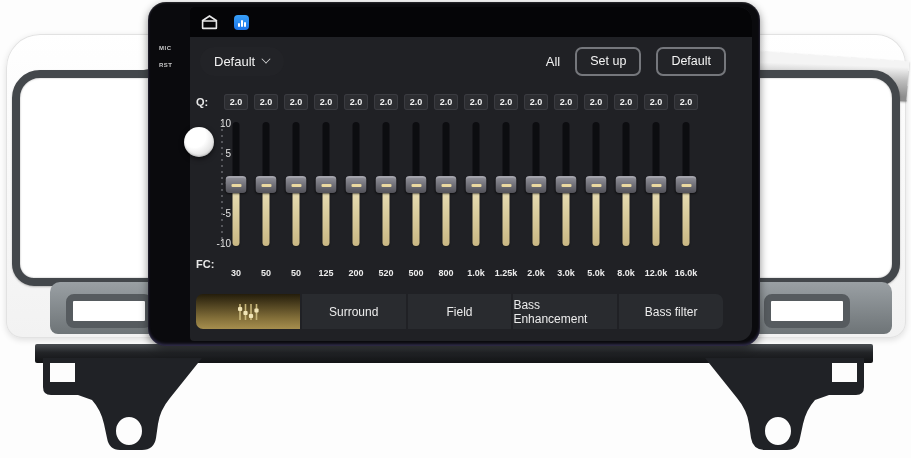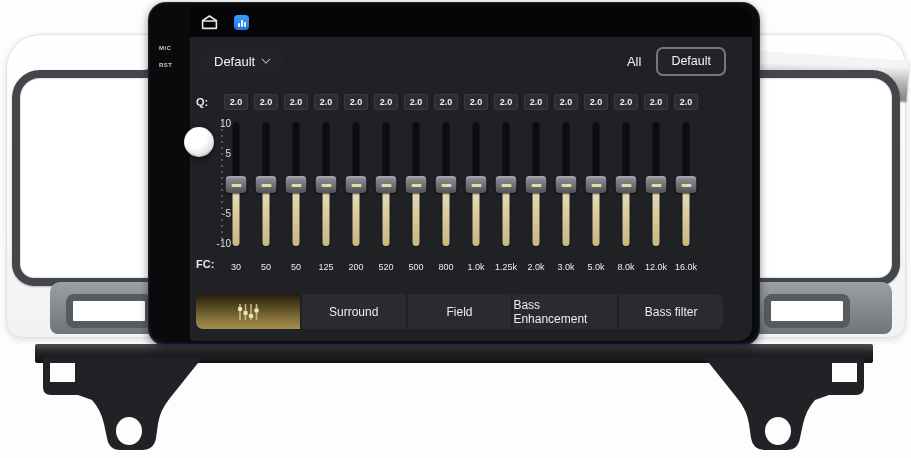--- a/index.html
+++ b/index.html
@@ -62,21 +62,21 @@
   .eq-col { width:28px; display:flex; flex-direction:column; align-items:center; }
   .q-box { width:24px; height:16px; background:#2c2d31; border-radius:3px; display:flex; align-items:center; justify-content:center; margin-bottom:12px; box-shadow:inset 0 0 0 1px #3a3b40; }
   .q-box span { color:#f2f2f2; font-size:9px; font-weight:bold; }
   .slider { position:relative; width:22px; height:124px; }
   .track-top { position:absolute; left:50%; transform:translateX(-50%); top:0; width:7px; background:#0c0d10; border-radius:4px 4px 0 0; }
   .track-bottom { position:absolute; left:50%; transform:translateX(-50%); bottom:0; width:7px; background:linear-gradient(180deg,#e6dcb2,#c9b783); border-radius:0 0 4px 4px; box-shadow:0 0 2px rgba(0,0,0,.5); }
   .knob { position:absolute; left:50%; transform:translateX(-50%); width:21px; height:17px;
     background:linear-gradient(180deg,#8d8d95,#515158); border-radius:4px; border-top:2px solid #a2a2aa; box-shadow:0 1px 2px rgba(0,0,0,.6);
     display:flex; align-items:center; justify-content:center; }
   .knob i { display:block; width:10px; height:3px; background:#ead9a0; border-radius:1px; }
-  .fc-val { margin-top:16px; color:#ededed; font-size:9px; font-weight:normal; white-space:nowrap; }
+  .fc-val { margin-top:22px; color:#ededed; font-size:9px; font-weight:bold; white-space:nowrap; }
 
   
   #tab-bar { position:absolute; left:6px; top:287px; width:527px; height:35px; display:flex; gap:2px; }
   .tab { flex:1; background:#292b2f; display:flex; align-items:center; justify-content:center; color:#ececec; font-size:12px; cursor:pointer; }
   .tab:first-child { border-radius:7px 0 0 7px; }
   .tab:last-child  { border-radius:0 7px 7px 0; }
   .tab.active { background:linear-gradient(180deg,#241d0b,#84703a 70%,#a68e4e); }
   .tab-icon { display:none; line-height:0; }
   .tab.active .tab-icon { display:block; }
 
@@ -144,20 +144,21 @@
         </div>
       </div>
 
       <div id="toolbar">
         <div id="preset-btn">
           <span>Default</span>
           <span class="chev"></span>
         </div>
         <div class="right">
           <span id="all-label">All</span>
+          <span class="tb-btn">Set up</span>
           <span class="tb-btn">Default</span>
         </div>
       </div>
 
       <span id="q-label">Q:</span>
       <span id="fc-label">FC:</span>
       <div id="scale-gutter">
           <span class="scale-lab" style="left: 0px; top: 116px;">10</span>
           <span class="scale-lab" style="left: 0px; top: 146px;">5</span>
           <span class="scale-lab" style="left: 0px; top: 176px;">0</span>

